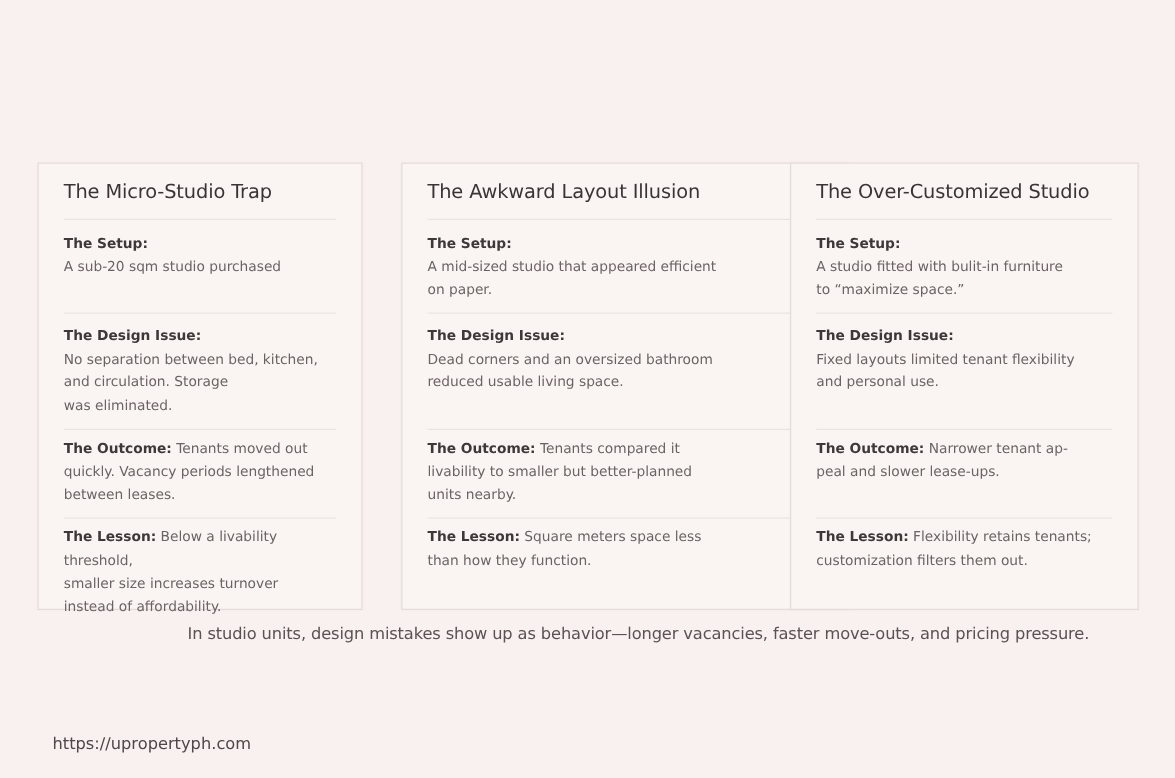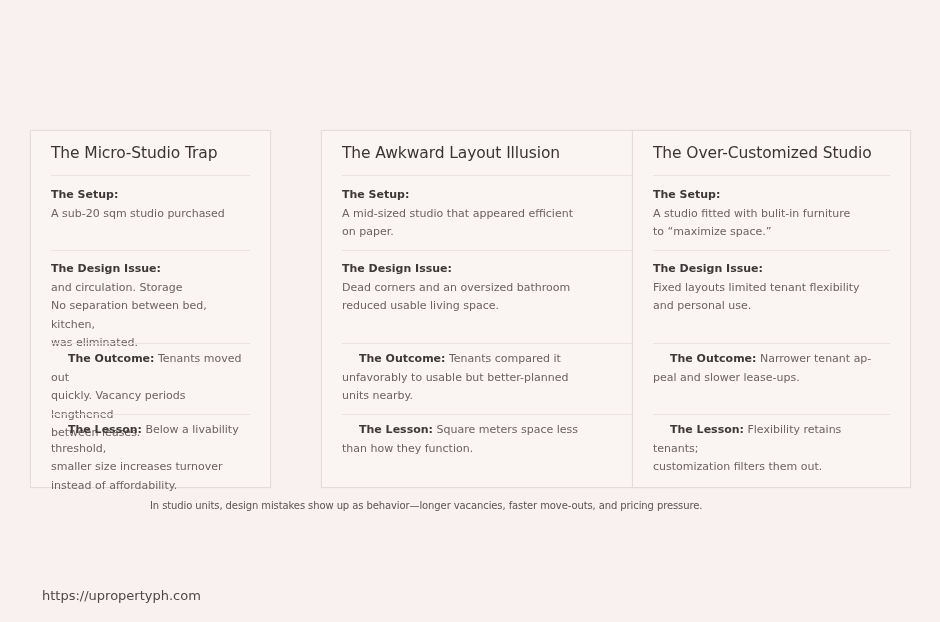--- a/index.html
+++ b/index.html
@@ -23,21 +23,21 @@
     }
     .card {
       position: absolute;
       top: 0;
       height: 358px;
       background: #faf4f3;
       border: 1px solid #e4dcda;
       box-shadow: 0 0 2px rgba(0,0,0,0.04);
       box-sizing: border-box;
     }
-    .card-1 { left: 30px; width: 241px; }
+    .card-1 { left: 30px; width: 260px; }
     .card-2 { left: 321px; width: 359px; }
     .card-3 { left: 632px; width: 279px; }
 
     .card-inner {
       position: absolute;
       left: 20px;
       right: 20px;
       top: 0;
     }
     .card-title {
@@ -65,31 +65,30 @@
       color: #6b6363;
     }
     .section .label {
       display: block;
       font-weight: bold;
       color: #3e3838;
     }
     .section .label-inline {
       font-weight: bold;
       color: #3e3838;
-      margin-left: 17px;
     }
     .section .body {
       display: block;
     }
 
     .caption {
       position: absolute;
       top: 500px;
       left: 150px;
-      font-size: 10px;
+      font-size: 13px;
       color: #5a5353;
       white-space: nowrap;
       letter-spacing: -0.1px;
     }
     .url {
       position: absolute;
       top: 588px;
       left: 42px;
       font-size: 13px;
       color: #4e4848;
@@ -107,22 +106,22 @@
       <div class="divider" style="top:44px"></div>
 
       <div class="section" style="top:55px">
         <span class="label">The Setup:</span>
         <span class="body">A sub-20 sqm studio purchased</span>
       </div>
       <div class="divider" style="top:119px"></div>
 
       <div class="section" style="top:129px">
         <span class="label">The Design Issue:</span>
+        <span class="body">No separation between bed, kitchen,</span>
         <span class="body">and circulation. Storage</span>
-        <span class="body">No separation between bed, kitchen,</span>
         <span class="body">was eliminated.</span>
       </div>
       <div class="divider" style="top:212px"></div>
 
       <div class="section" style="top:219px">
         <span class="body"><span class="label-inline">The Outcome:</span><span> Tenants moved out</span></span>
         <span class="body">quickly. Vacancy periods lengthened</span>
         <span class="body">between leases.</span>
       </div>
       <div class="divider" style="top:283px"></div>
@@ -149,21 +148,21 @@
 
       <div class="section" style="top:129px">
         <span class="label">The Design Issue:</span>
         <span class="body">Dead corners and an oversized bathroom</span>
         <span class="body">reduced usable living space.</span>
       </div>
       <div class="divider" style="top:212px"></div>
 
       <div class="section" style="top:219px">
         <span class="body"><span class="label-inline">The Outcome:</span><span> Tenants compared it</span></span>
-        <span class="body">unfavorably to usable but better-planned</span>
+        <span class="body">livability to smaller but better-planned</span>
         <span class="body">units nearby.</span>
       </div>
       <div class="divider" style="top:283px"></div>
 
       <div class="section" style="top:290px">
         <span class="body"><span class="label-inline">The Lesson:</span><span> Square meters space less</span></span>
         <span class="body">than how they function.</span>
       </div>
     </div>
   </div>

